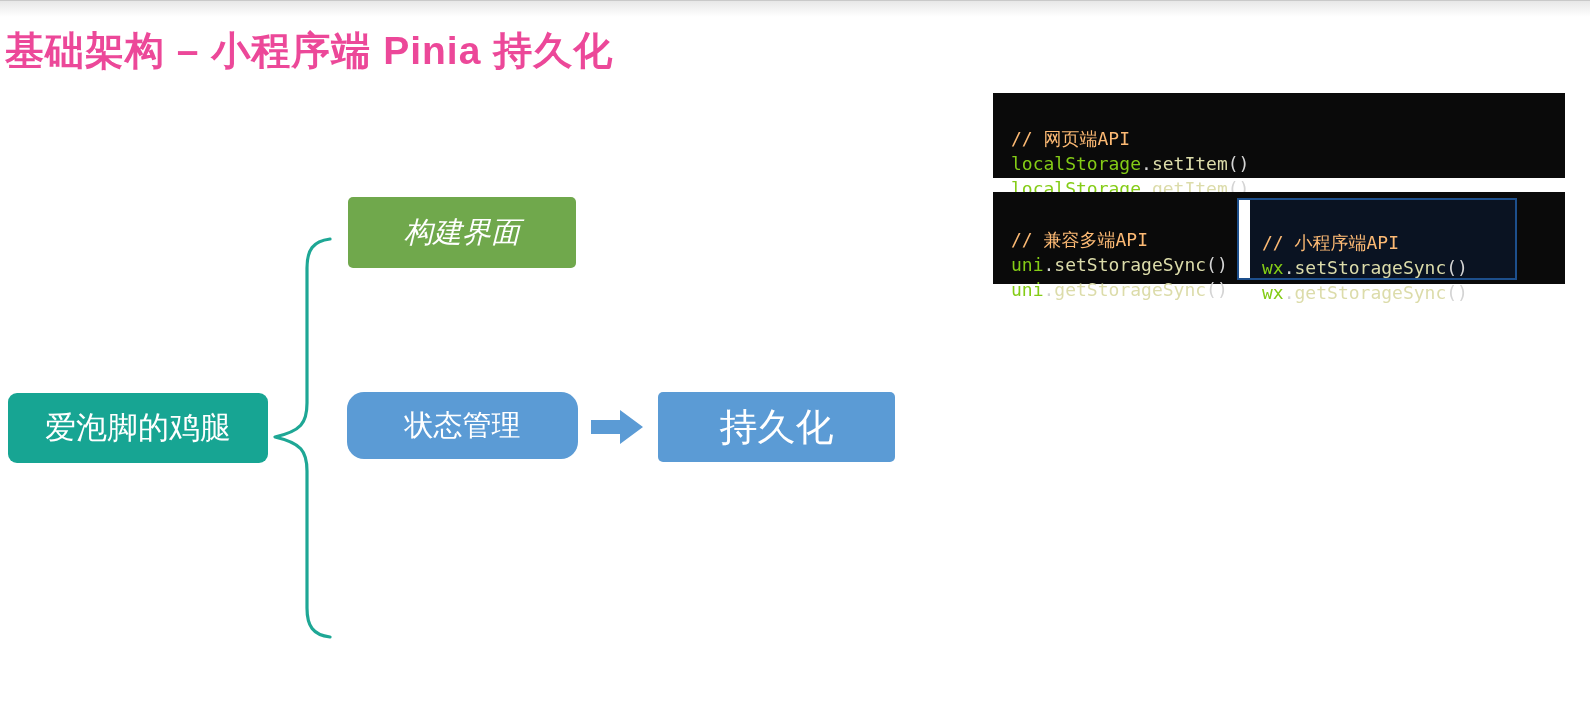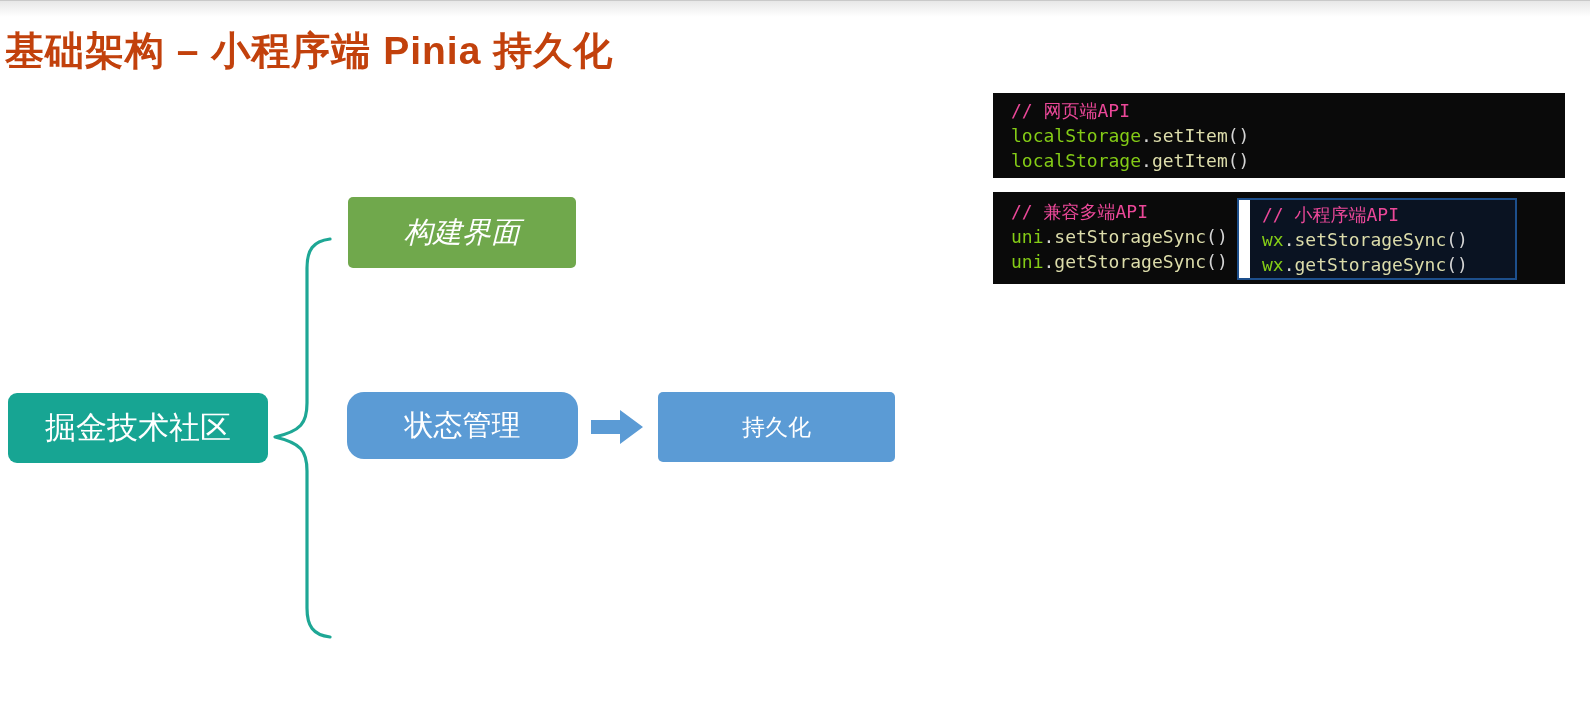--- a/index.html
+++ b/index.html
@@ -3,44 +3,44 @@
 <meta charset="utf-8">
 <style>
   html,body{margin:0;padding:0;background:#fff;}
   #canvas{
     position:relative;width:1590px;height:718px;background:#fff;overflow:hidden;
     font-family:"Liberation Sans",sans-serif;
   }
   .top-fade{position:absolute;left:0;top:0;width:1590px;height:16px;
     background:linear-gradient(#e7e7e7,#ffffff);border-top:1px solid #c9c9c9;}
   .slide-title{position:absolute;left:5px;top:24px;font-size:39px;font-weight:bold;
-    color:#c2410c;letter-spacing:1px;white-space:nowrap;text-align:center;}
+    color:#ec4899;letter-spacing:1px;white-space:nowrap;text-align:center;}
   
   .node{position:absolute;display:flex;align-items:center;justify-content:center;
     color:#ffffff;white-space:nowrap;}
   .root-node{left:8px;top:393px;width:260px;height:70px;background:#17a593;
     border-radius:9px;font-size:31px;}
   .green-node{left:348px;top:197px;width:228px;height:71px;background:#70a84c;
     border-radius:5px;font-size:29px;font-style:italic;}
   .blue-node-1{left:347px;top:392px;width:231px;height:67px;background:#5b9bd5;
     border-radius:17px;font-size:29px;}
   .blue-node-2{left:658px;top:392px;width:237px;height:70px;background:#5b9bd5;
-    border-radius:5px;font-size:23px;}
+    border-radius:5px;font-size:38px;}
   .yellow-node{left:348px;top:608px;width:228px;height:71px;background:#fce9b5;
     border-radius:5px;font-size:29px;color:rgba(255,255,255,0.95);}
   .brace-svg{position:absolute;left:255px;top:228px;width:90px;height:430px;}
   .arrow-svg{position:absolute;left:591px;top:408px;width:52px;height:38px;}
   
   .code-block{position:absolute;background:#0a0a0a;
     font-family:"DejaVu Sans Mono","Liberation Mono",monospace;
     font-size:18px;line-height:25px;color:#d4d4d4;}
   .cb1{left:993px;top:93px;width:572px;height:85px;padding:5px 0 0 18px;box-sizing:border-box;}
   .cb2{left:993px;top:192px;width:572px;height:92px;padding:7px 16px 0 18px;box-sizing:border-box;}
   .code-line{white-space:pre;}
-  .tok-comment{color:#ec4899;}
+  .tok-comment{color:#fdba74;margin-top:28px;}
   .tok-obj{color:#84cc16;}
   .tok-punc{color:#d4d4d4;}
   .tok-fn{color:#dcdcaa;}
   .inset-panel{position:absolute;left:244px;top:6px;width:280px;height:82px;
     box-sizing:border-box;border:2px solid #1d4f8c;background:#0a1322;
     display:flex;align-items:stretch;}
   .inset-bar{width:11px;background:#ffffff;flex:0 0 auto;}
   .inset-code{padding:2px 0 0 12px;font-size:18px;line-height:25px;}
   .watermark{position:absolute;right:8px;top:660px;font-size:26px;font-weight:bold;
     color:#ffffff;letter-spacing:1px;white-space:nowrap;
@@ -49,21 +49,21 @@
 </head>
 <body>
 
 <div id="canvas">
 
   <div class="top-fade"></div>
 
   <div class="slide-title">基础架构 – 小程序端 Pinia 持久化</div>
 
   <div class="node root-node">
-    <span>掘金技术社区</span>
+    <span>爱泡脚的鸡腿</span>
   </div>
 
   <svg class="brace-svg" viewBox="0 0 90 430">
     <path d="M 75 11 C 58 13, 52 22, 52 40 L 52 175 C 52 195, 46 203, 20 209 C 46 215, 52 223, 52 243 L 52 380 C 52 398, 58 407, 75 409" fill="none" stroke="#1ea795" stroke-width="3.2" stroke-linecap="round" stroke-linejoin="round"></path>
   </svg>
 
   <div class="node green-node">
     <span>构建界面</span>
   </div>
 

